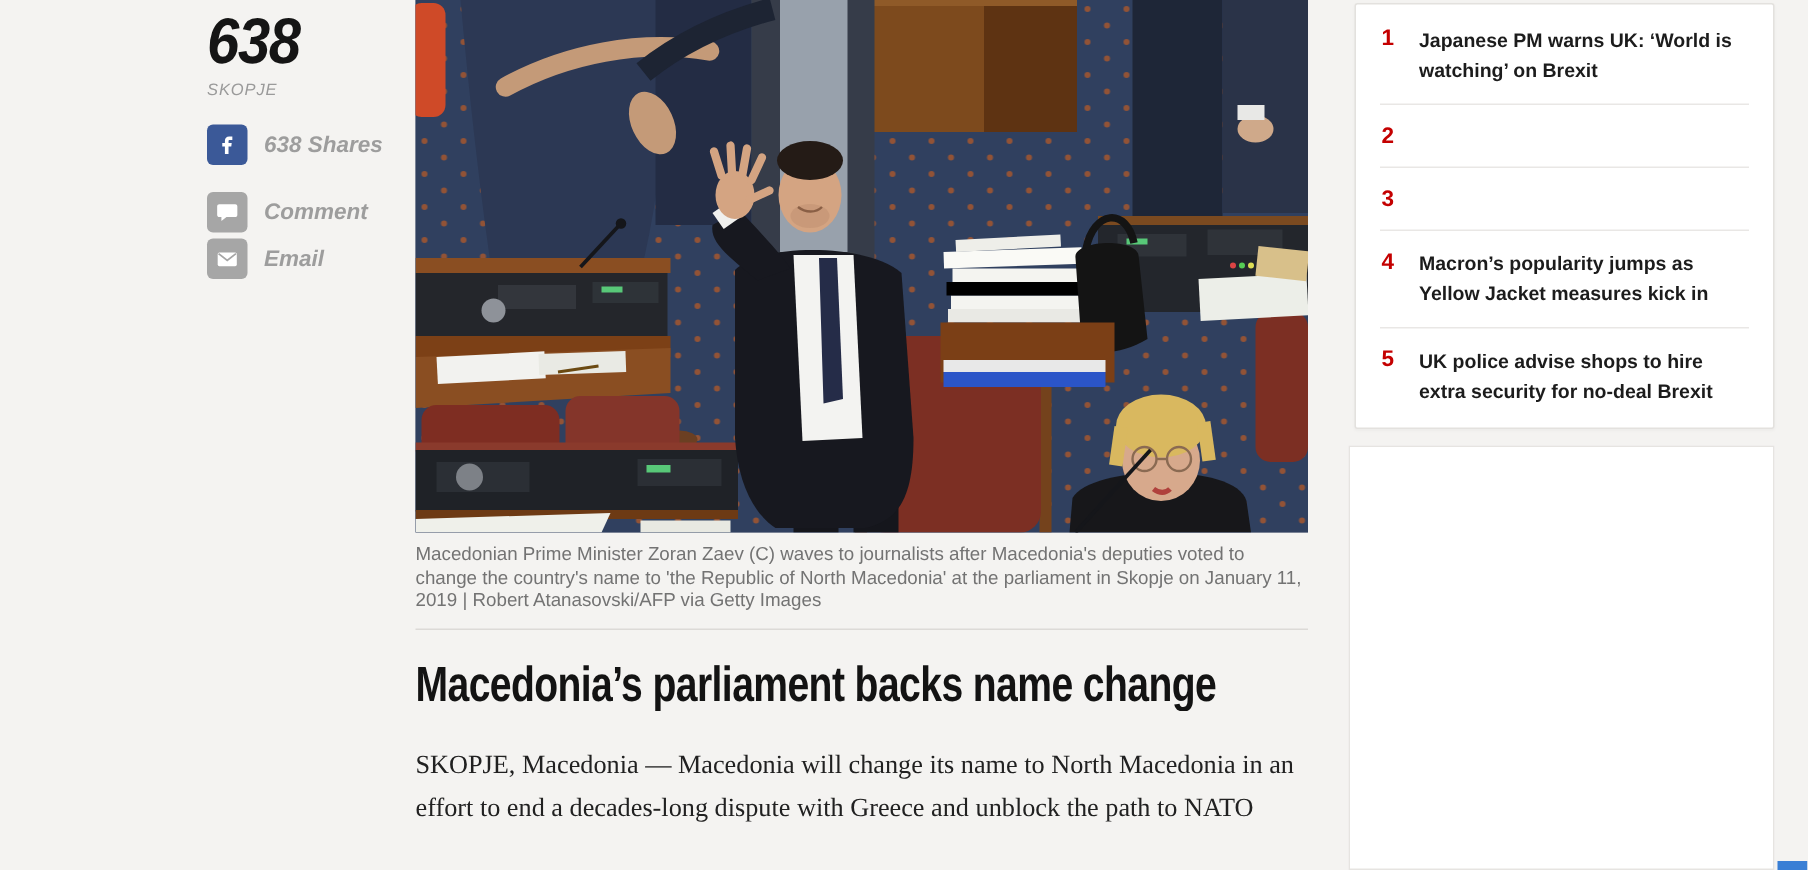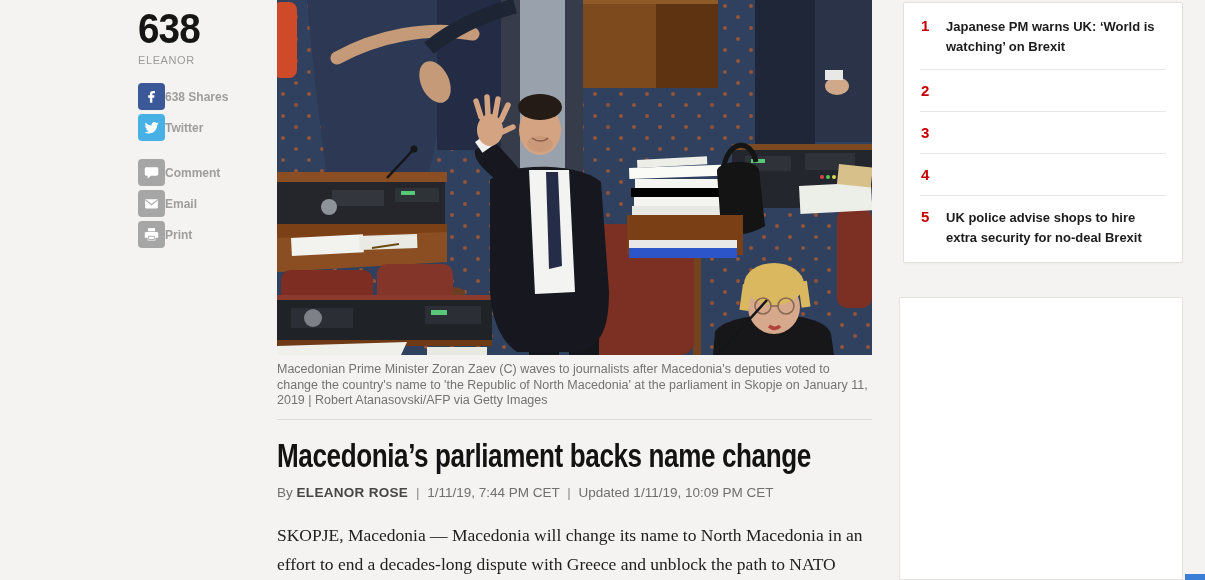--- a/index.html
+++ b/index.html
@@ -4,35 +4,35 @@
 <style>
   * { margin:0; padding:0; box-sizing:border-box; }
   html,body { width:1205px; height:580px; overflow:hidden; }
   body {
     position:relative;
     background:#f4f3f1;
     font-family:"Liberation Sans", sans-serif;
   }
 
   
-  .share-rail { position:absolute; left:138px; top:6px; width:120px; }
+  .share-rail { position:absolute; left:138px; top:6px; width:120px;font-style:italic; }
   .share-count {
     font-size:43px; font-weight:700; color:#151515;
     letter-spacing:-1px; transform:scaleX(.9); transform-origin:left top;
     line-height:1.05;
   }
   .share-count-label { font-size:11px; color:#9a9a9a; letter-spacing:.6px; margin-top:3px; }
   .share-buttons { margin-top:17px; }
   .share-row { display:flex; align-items:center; height:27px; margin-bottom:4px; cursor:pointer; }
   .share-btn {
     width:27px; height:27px; border-radius:4px; flex:none;
     display:flex; align-items:center; justify-content:center;
   }
   .share-btn svg { width:17px; height:17px; display:block; }
-  .share-label { font-size:12px; font-weight:700; color:#9d9d9d; }
+  .share-label { margin-left:11px; font-size:15px; font-weight:700; color:#9d9d9d; }
   .share-gap { height:14px; }
 
   
   .article { position:absolute; left:277px; top:0; width:595px; }
   .photo { width:595px; height:355px; display:block; background:#30405f; }
   .caption { margin-top:7px; font-size:12.5px; line-height:15.5px; color:#737373; }
   .article-divider { border:none; border-top:1px solid #dcdad7; margin-top:10px; }
   .headline {
     margin-top:18px; font-size:33px; font-weight:700; color:#131313;
     letter-spacing:-.5px; white-space:nowrap;
@@ -63,41 +63,33 @@
     position:absolute; left:899px; top:297px; width:284px; height:283px;
     background:#ffffff; border:1px solid #e6e4e1;
   }
   .blue-sliver { position:absolute; left:1185px; top:574px; width:20px; height:6px; background:#3a7fd5; }
 </style>
 </head>
 <body>
 
 <div class="share-rail">
   <div class="share-count">638</div>
-  <div class="share-count-label">ELEANOR</div>
+  <div class="share-count-label">SKOPJE</div>
 
   <div class="share-buttons">
 
     <div class="share-row">
       <span class="share-btn" style="background:#3b5998">
         <svg viewBox="0 0 24 24">
             <path fill="#fff" d="M14.2 7.5h2.6V4.2h-2.9c-2.7 0-4.1 1.7-4.1 4.1v2.1H7.3v3.2h2.5v7.2h3.4v-7.2h2.6l.4-3.2h-3V8.7c0-.8.4-1.2 1-1.2z"></path>
           </svg>
       </span>
       <span class="share-label">638 Shares</span>
     </div>
 
-    <div class="share-row">
-      <span class="share-btn" style="background:#47b0e4">
-        <svg viewBox="0 0 24 24">
-            <path fill="#fff" d="M22 6c-.7.3-1.5.6-2.3.7.8-.5 1.5-1.3 1.8-2.2-.8.5-1.7.8-2.6 1A4.1 4.1 0 0 0 12 8.2c0 .3 0 .6.1.9C8.7 8.9 5.7 7.3 3.7 4.8c-.4.6-.6 1.4-.6 2.1 0 1.4.7 2.7 1.8 3.4-.7 0-1.3-.2-1.9-.5v.1c0 2 1.4 3.7 3.3 4-.3.1-.7.2-1.1.2-.3 0-.5 0-.8-.1.5 1.6 2 2.8 3.8 2.9A8.3 8.3 0 0 1 2 18.6 11.6 11.6 0 0 0 8.3 20.4c7.5 0 11.6-6.2 11.6-11.6v-.5c.8-.6 1.5-1.3 2.1-2.3z"></path>
-          </svg>
-      </span>
-      <span class="share-label">Twitter</span>
-    </div>
 
 
     <div class="share-gap"></div>
 
     <div class="share-row">
       <span class="share-btn" style="background:#a6a6a6">
         <svg viewBox="0 0 24 24">
             <path fill="#fff" d="M4.5 4.5h15c1.1 0 2 .9 2 2v8c0 1.1-.9 2-2 2h-8.2l-4.8 3.8v-3.8H4.5c-1.1 0-2-.9-2-2v-8c0-1.1.9-2 2-2z"></path>
           </svg>
       </span>
@@ -107,30 +99,20 @@
     <div class="share-row">
       <span class="share-btn" style="background:#a6a6a6">
         <svg viewBox="0 0 24 24">
             <rect x="3" y="6" width="18" height="13" rx="1.6" fill="#fff"></rect>
             <path d="M3.8 7.2 12 13.6l8.2-6.4" fill="none" stroke="#a6a6a6" stroke-width="1.7"></path>
           </svg>
       </span>
       <span class="share-label">Email</span>
     </div>
 
-    <div class="share-row">
-      <span class="share-btn" style="background:#a6a6a6">
-        <svg viewBox="0 0 24 24">
-            <path fill="#fff" d="M7 3h10v4.5H7z"></path>
-            <path fill="#fff" d="M4.5 8.5h15c1.1 0 2 .9 2 2v6h-4v4h-11v-4h-4v-6c0-1.1.9-2 2-2z"></path>
-            <rect x="8" y="14.5" width="8" height="4.5" fill="#fff" stroke="#a6a6a6" stroke-width="1.2"></rect>
-          </svg>
-      </span>
-      <span class="share-label">Print</span>
-    </div>
 
   </div>
 </div>
 
 <div class="article">
 
   <svg class="photo" viewBox="0 0 595 355" preserveAspectRatio="none">
     <defs>
       <pattern id="carpet" width="26" height="22" patternUnits="userSpaceOnUse">
         <circle cx="6" cy="6" r="2" fill="#a3562f"></circle>
@@ -246,28 +228,20 @@
     <path d="M440 355 L490 300" stroke="#15161a" stroke-width="2.5"></path>
     <path d="M648 232" stroke="#15161a"></path>
   </svg>
 
   <div class="caption">Macedonian Prime Minister Zoran Zaev (C) waves to journalists after Macedonia's deputies voted to change the country's name to 'the Republic of North Macedonia' at the parliament in Skopje on January 11, 2019 | Robert Atanasovski/AFP via Getty Images</div>
 
   <hr class="article-divider">
 
   <h1 class="headline">Macedonia’s parliament backs name change</h1>
 
-  <div class="byline">
-    <span>By</span>
-    <span class="author">ELEANOR ROSE</span>
-    <span class="sep">|</span>
-    <span>1/11/19, 7:44 PM CET</span>
-    <span class="sep">|</span>
-    <span>Updated 1/11/19, 10:09 PM CET</span>
-  </div>
 
   <p class="body-text">SKOPJE, Macedonia — Macedonia will change its name to North Macedonia in an effort to end a decades-long dispute with Greece and unblock the path to NATO</p>
 </div>
 
 <div class="most-read-card">
 
   <div class="mr-item">
     <span class="mr-rank" style="color:#c40000">1</span>
     <span class="mr-title">Japanese PM warns UK: ‘World is watching’ on Brexit</span>
   </div>
@@ -278,20 +252,21 @@
   </div>
   <div class="mr-sep"></div>
 
   <div class="mr-item">
     <span class="mr-rank" style="color:#c40000">3</span>
   </div>
   <div class="mr-sep"></div>
 
   <div class="mr-item">
     <span class="mr-rank" style="color:#c40000">4</span>
+    <span class="mr-title">Macron’s popularity jumps as Yellow Jacket measures kick in</span>
   </div>
   <div class="mr-sep"></div>
 
   <div class="mr-item">
     <span class="mr-rank" style="color:#c40000">5</span>
     <span class="mr-title">UK police advise shops to hire extra security for no-deal Brexit</span>
   </div>
 
 </div>
 

